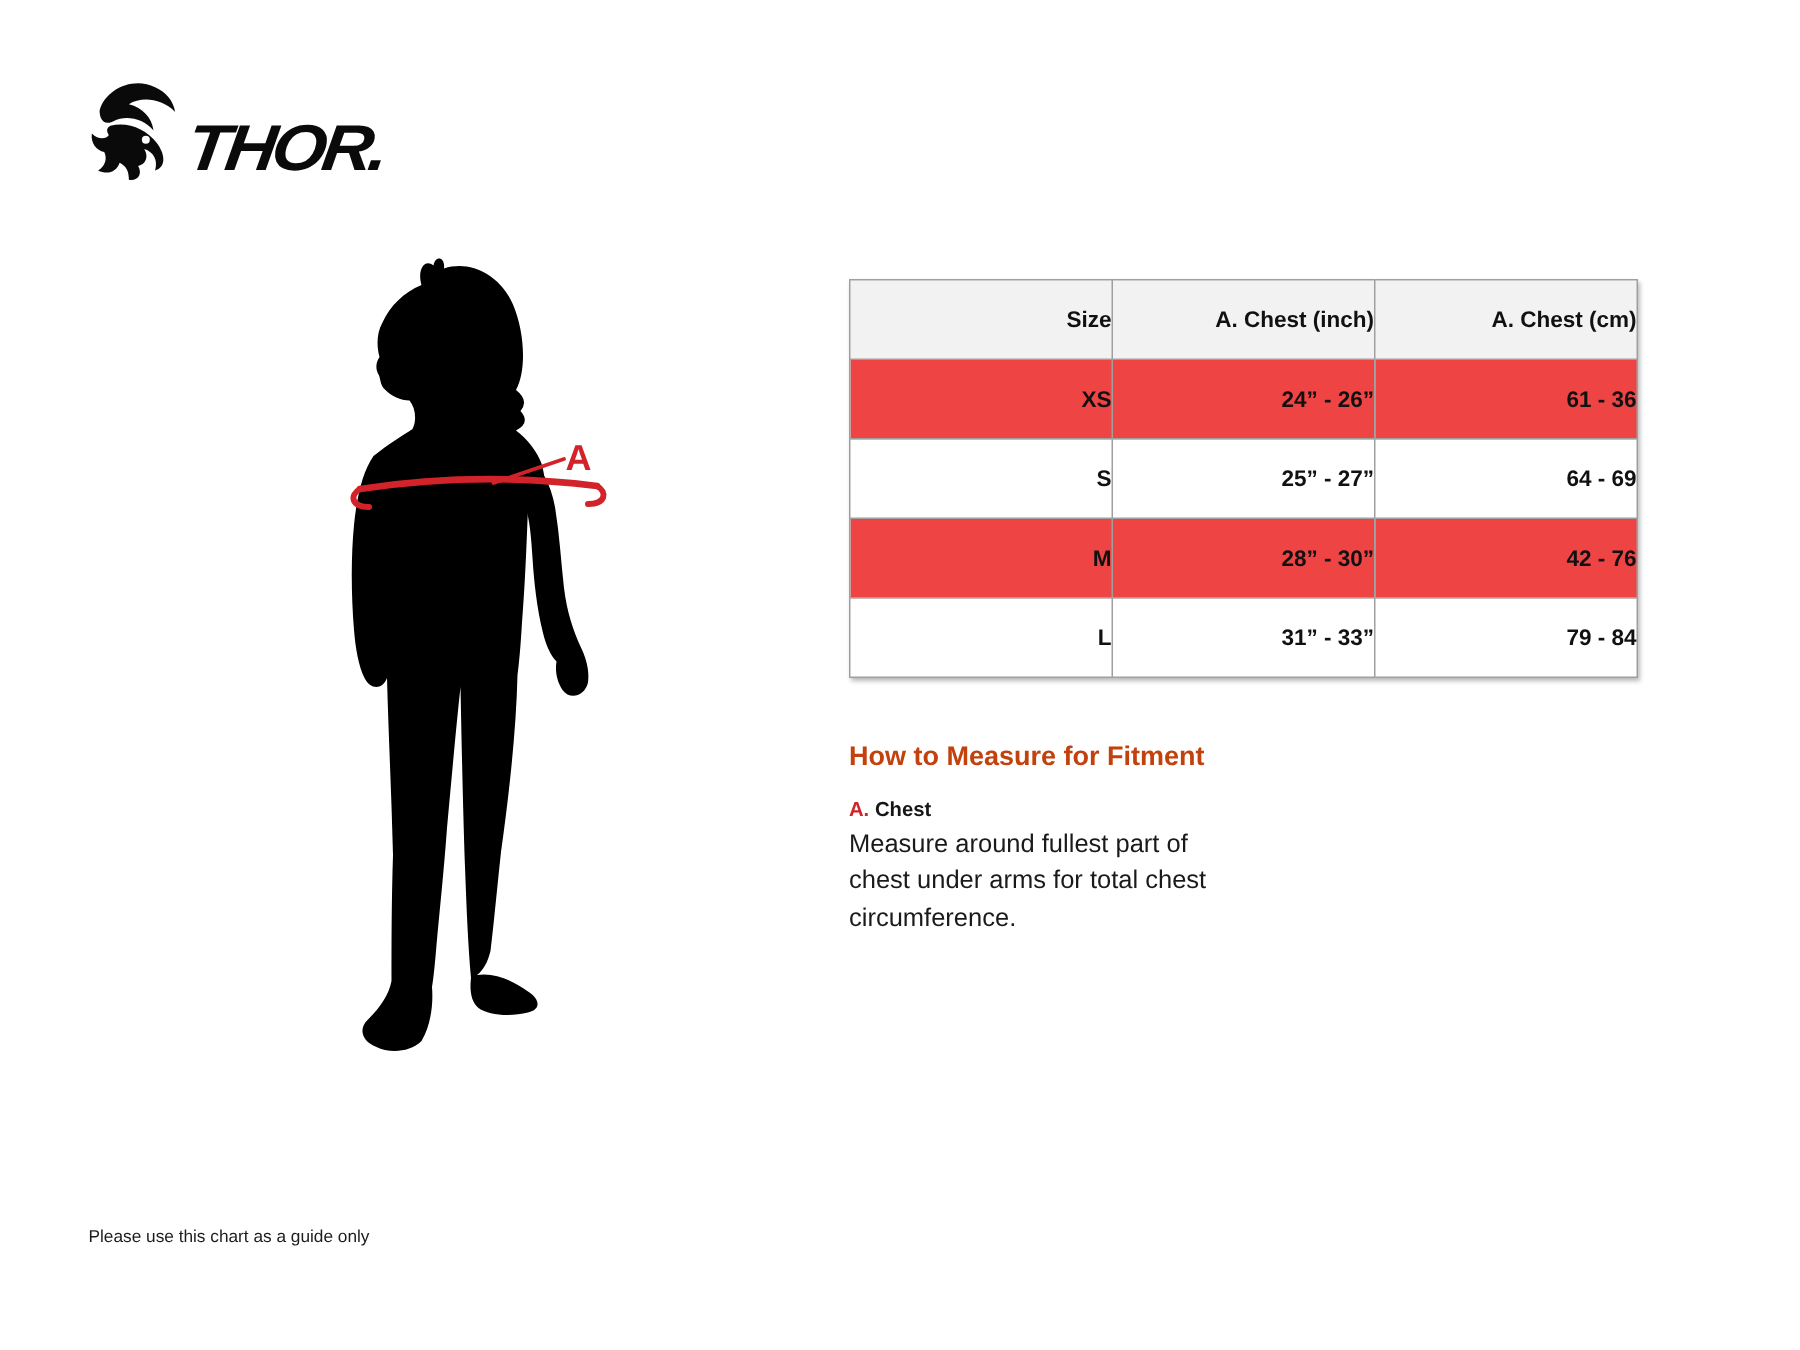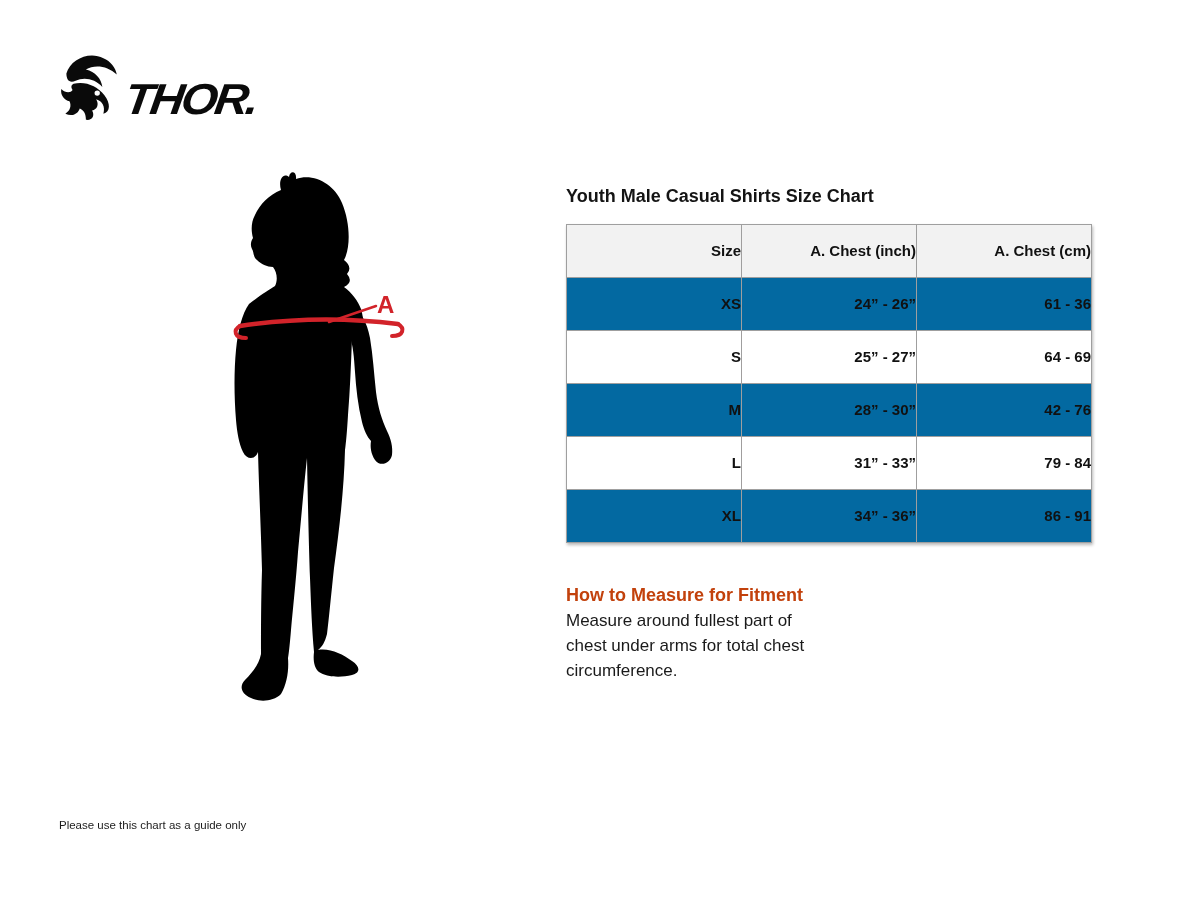--- a/index.html
+++ b/index.html
@@ -57,21 +57,21 @@
     border: 1px solid #9f9f9f;
     text-align: right;
     vertical-align: middle;
     font-size: 15px;
     color: #111111;
     padding: 0;
   }
   .size-table th { height: 53px; background: #f2f2f2; font-weight: bold; }
   .size-table td { height: 53px; background: #ffffff; font-weight: bold; }
   .size-table td.size-cell { font-weight: bold; }
-  .size-table tr.alt td { background: #0369a1; padding-left: 24px; }
+  .size-table tr.alt td { background: #ef4444; padding-left: 24px; }
 
   .measure-title {
     font-size: 18px; font-weight: bold; line-height: 1.15;
     margin: 42px 0 0 0; color: #c2410c;
   }
   .measure-key { margin-top: 17px; font-size: 13.5px; font-weight: bold; }
   .measure-key .key-letter { color: #d2232a; }
   .measure-desc {
     margin: 4px 0 0 0;
     font-size: 17px; line-height: 1.45;
@@ -165,21 +165,20 @@
       <path d="M195,164 c7,4 6,12 -6,12" fill="none" stroke="#d2232a" stroke-width="4" stroke-linecap="round"></path>
     </g>
 
     <path d="M173,146 L126,162" fill="none" stroke="#d2232a" stroke-width="2.5" stroke-linecap="round"></path>
 
     <text class="annotation-a" x="174" y="153" fill="#d2232a">A</text>
   </svg>
 </div>
 
 <div class="panel">
-  <div class="chart-title">Youth Male Casual Shirts Size Chart</div>
 
   <table class="size-table">
     <thead>
       <tr>
         <th>Size</th>
         <th>A. Chest (inch)</th>
         <th>A. Chest (cm)</th>
       </tr>
     </thead>
     <tbody>
@@ -196,28 +195,27 @@
       <tr class="alt">
         <td class="size-cell">M</td>
         <td>28” - 30”</td>
         <td>42 - 76</td>
       </tr>
       <tr>
         <td class="size-cell">L</td>
         <td>31” - 33”</td>
         <td>79 - 84</td>
       </tr>
-      <tr class="alt">
-        <td class="size-cell">XL</td>
-        <td>34” - 36”</td>
-        <td>86 - 91</td>
-      </tr>
     </tbody>
   </table>
 
   <div class="measure-title">How to Measure for Fitment</div>
 
+  <div class="measure-key">
+    <span class="key-letter">A.</span>
+    <span>Chest</span>
+  </div>
   <p class="measure-desc">Measure around fullest part of chest under arms for total chest circumference.</p>
 </div>
 
 <div class="disclaimer">
   <div>Please use this chart as a guide only</div>
 </div>
 
 </body></html>

